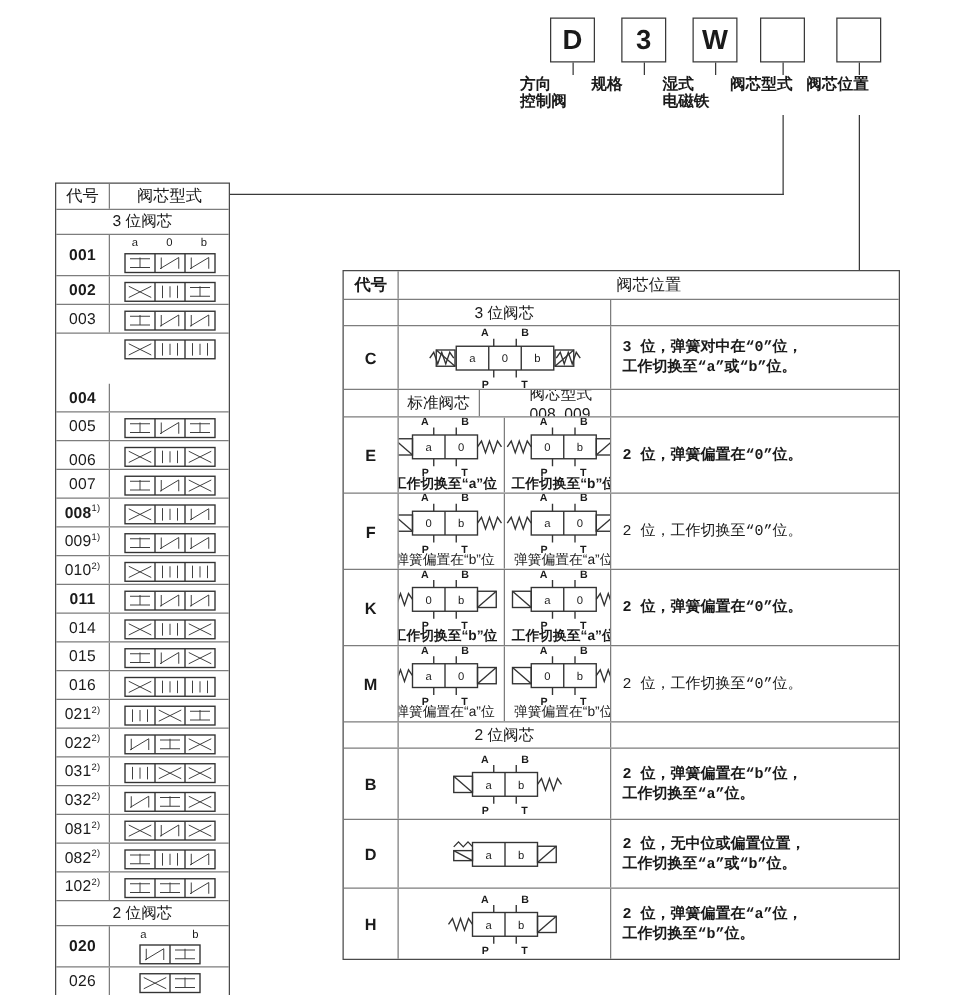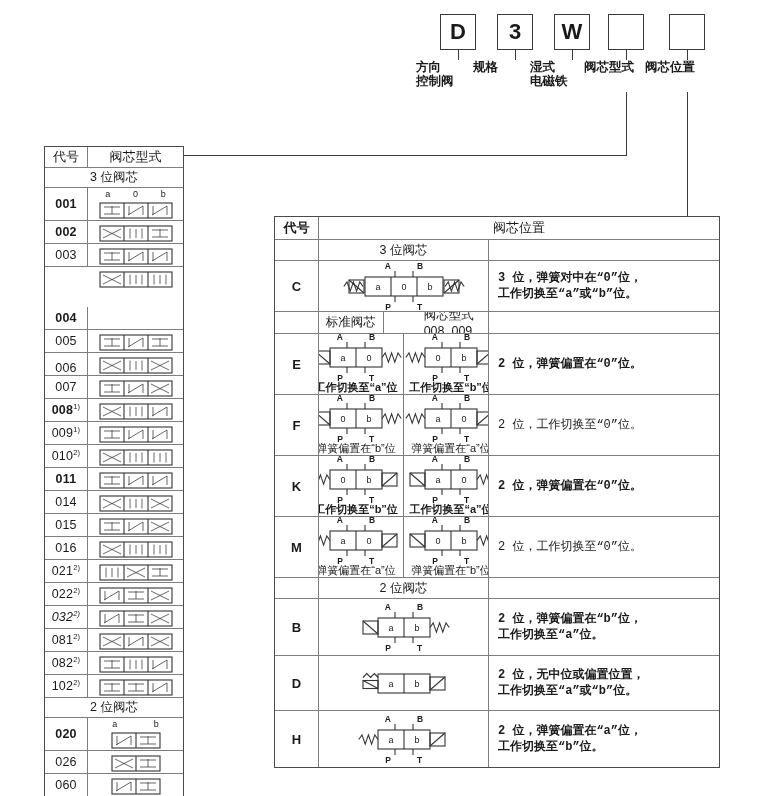--- a/index.html
+++ b/index.html
@@ -556,21 +556,46 @@
                 <line x1="28" y1="4" x2="44" y2="4" class="mini"></line>
                 <line x1="51" y1="12" x2="69" y2="3" class="mini"></line>
                 <line x1="51" y1="3" x2="69" y2="12" class="mini"></line>
               </g>
             </svg>
           </div>
         </div>
       </div>
     </div>
     <div class="trow">
-      <div class="tcell c-code row" style="height: 22px; font-style: italic;">
+      <div class="tcell c-code row" style="height: 22px;">
+        <span class="codetxt light">031<sup>2)</sup></span>
+      </div>
+      <div class="tcell c-sym" style="height: 22px;">
+        <div class="abzone">
+          <div class="sym-wrap">
+            <svg width="74" height="17" viewBox="0 0 74 17">
+              <g transform="translate(1,1)">
+                <rect x="0" y="0" width="72" height="15" class="sv-box"></rect>
+                <line x1="24" y1="0" x2="24" y2="15" class="sv-box"></line>
+                <line x1="48" y1="0" x2="48" y2="15" class="sv-box"></line>
+                <line x1="6" y1="2.5" x2="6" y2="12.5" class="mini"></line>
+                <line x1="18" y1="2.5" x2="18" y2="12.5" class="mini"></line>
+                <line x1="12" y1="3" x2="12" y2="12" class="mini"></line>
+                <line x1="27" y1="12" x2="45" y2="3" class="mini"></line>
+                <line x1="27" y1="3" x2="45" y2="12" class="mini"></line>
+                <line x1="51" y1="12" x2="69" y2="3" class="mini"></line>
+                <line x1="51" y1="3" x2="69" y2="12" class="mini"></line>
+              </g>
+            </svg>
+          </div>
+        </div>
+      </div>
+    </div>
+    <div class="trow">
+      <div class="tcell c-code row" style="height: 22px;">
         <span class="codetxt light">032<sup>2)</sup></span>
       </div>
       <div class="tcell c-sym" style="height: 22px;">
         <div class="abzone">
           <div class="sym-wrap">
             <svg width="74" height="17" viewBox="0 0 74 17">
               <g transform="translate(1,1)">
                 <rect x="0" y="0" width="72" height="15" class="sv-box"></rect>
                 <line x1="24" y1="0" x2="24" y2="15" class="sv-box"></line>
                 <line x1="48" y1="0" x2="48" y2="15" class="sv-box"></line>

